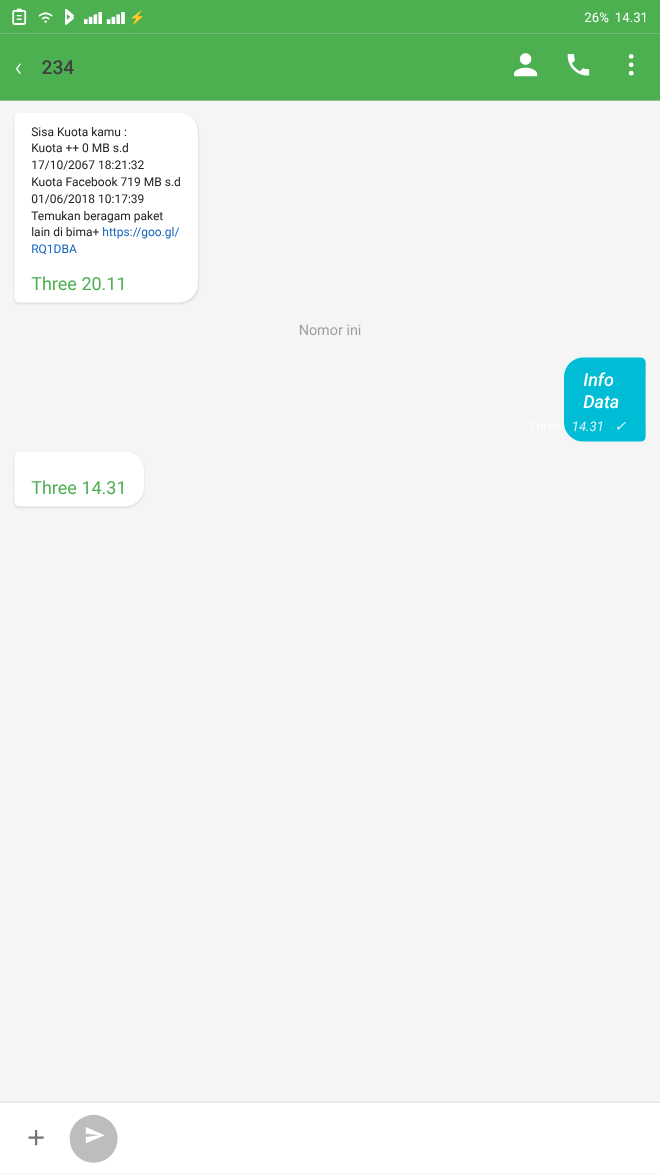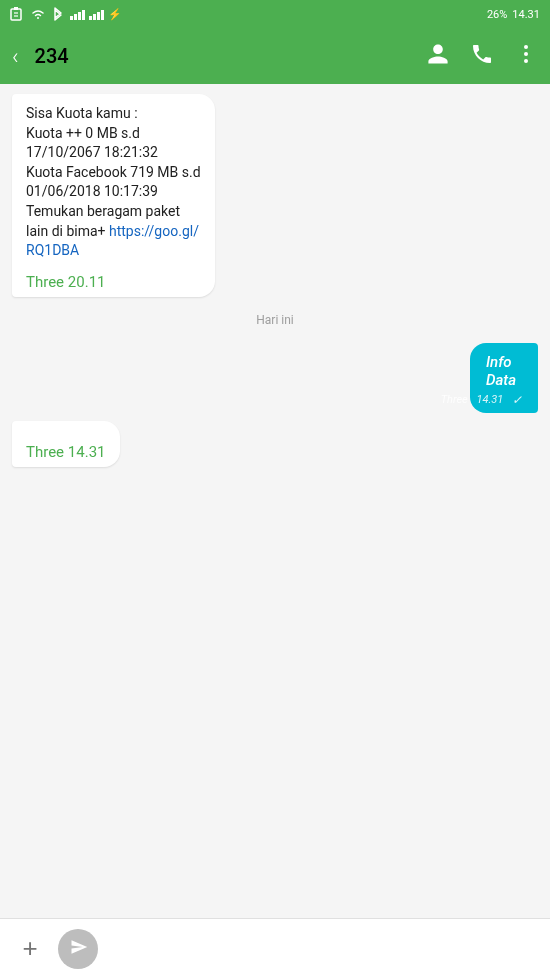--- a/index.html
+++ b/index.html
@@ -56,22 +56,22 @@
       padding: 0 12px;
       gap: 16px;
     }
     .header-back {
       color: white;
       font-size: 22px;
       cursor: pointer;
       font-weight: 300;
     }
     .header-title {
-      color: #000000;
-      font-size: 20px;
+      color: #404040;
+      font-size: 16px;
       font-weight: 500;
       flex: 1;
     }
     .header-icons {
       display: flex;
       align-items: center;
       gap: 20px;
     }
     .header-icon {
       color: white;
@@ -93,21 +93,21 @@
     
     .msg-received {
       align-self: flex-start;
       background: white;
       border-radius: 4px 16px 16px 4px;
       padding: 10px 14px 6px 14px;
       max-width: 82%;
       box-shadow: 0 1px 2px rgba(0,0,0,0.1);
     }
     .msg-received .msg-text {
-      font-size: 14px;
+      font-size: 10px;
       color: #212121;
       line-height: 1.4;
     }
     .msg-received .msg-meta {
       font-size: 15px;
       color: #4CAF50;
       margin-top: 12px;
     }
     .msg-link {
       color: #1565C0;
@@ -294,21 +294,21 @@
       Kuota Facebook 719 MB s.d<br>
       01/06/2018 10:17:39<br>
       Temukan beragam paket<br>
       lain di bima+ <a class="msg-link" href="#">https://goo.gl/<br>RQ1DBA</a>
     </div>
     <div class="msg-meta">
       <span>Three</span>&nbsp;<span>20.11</span>
     </div>
   </div>
 
-  <div class="date-divider">Hari ini</div>
+  <div class="date-divider">Nomor ini</div>
 
   <div class="msg-sent-wrapper">
     <div class="msg-sent">
       <div class="msg-text">Info Data</div>
       <div class="msg-meta">
         <span>Three</span>&nbsp;<span>14.31</span>&nbsp;<span class="checkmark">✓</span>
       </div>
     </div>
   </div>
 

